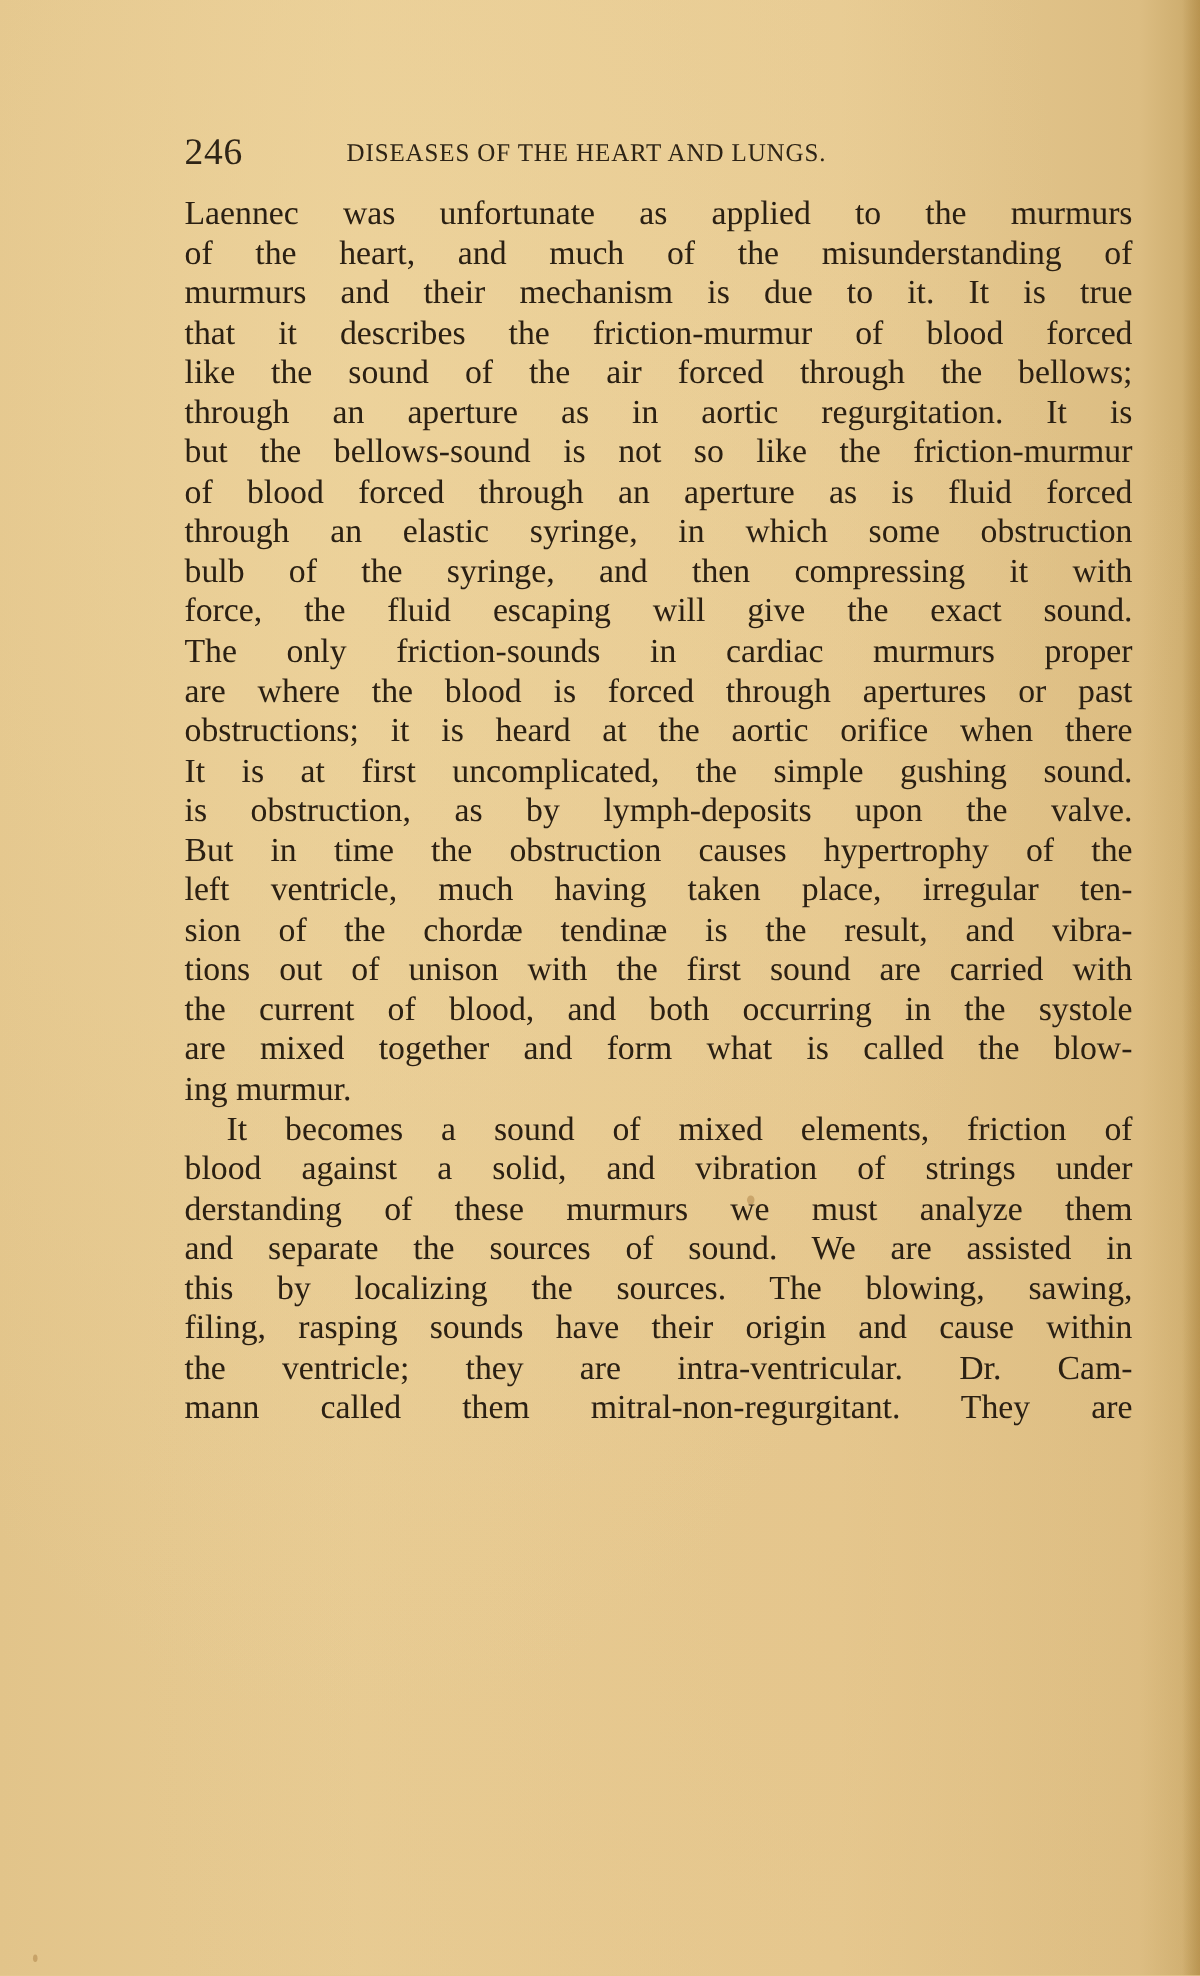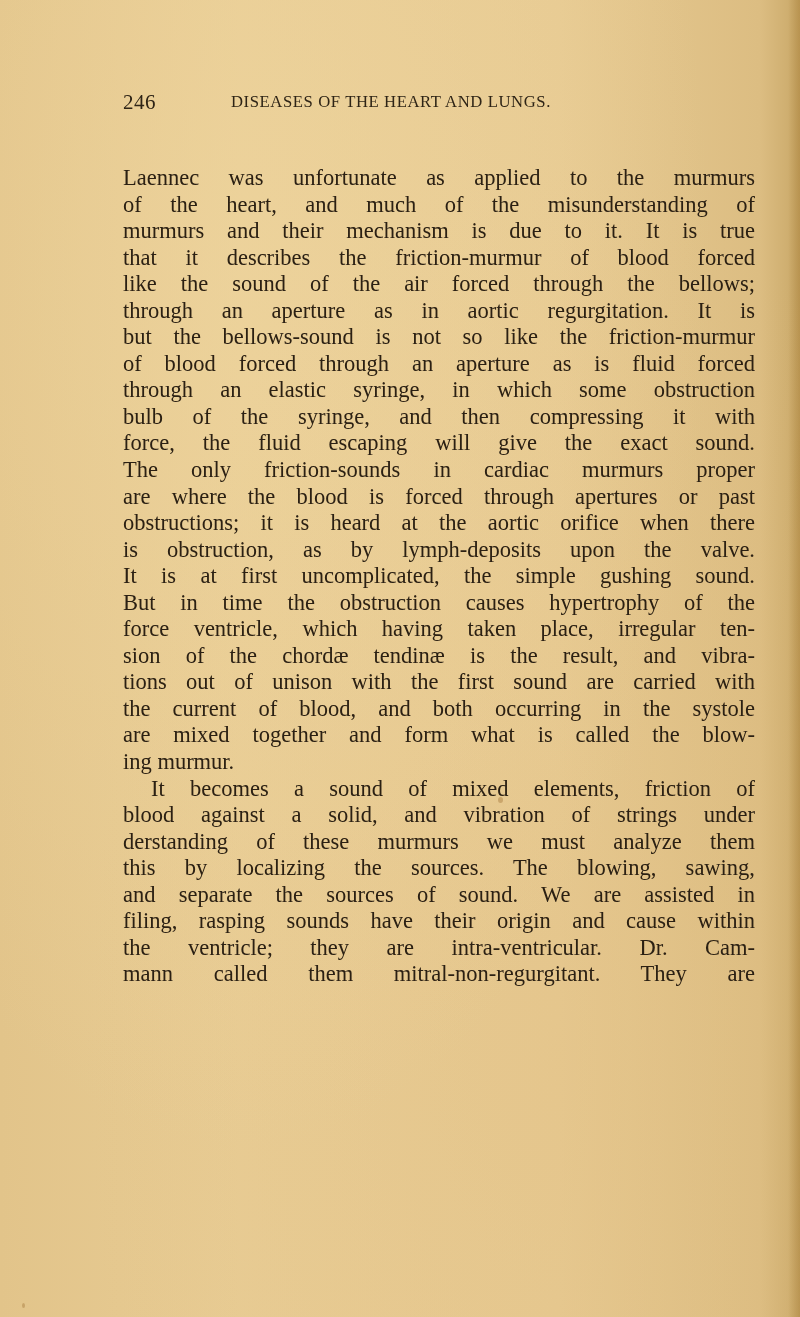--- a/index.html
+++ b/index.html
@@ -39,42 +39,41 @@
       font-family: "Liberation Serif", "DejaVu Serif", serif;
       color: #2e2416;
       font-size: 19px;
       line-height: 28px;
       white-space: nowrap;
     }
     .page-number {
       position: absolute;
       left: 0;
       top: 0;
-      font-size: 21px;
+      font-size: 25px;
       letter-spacing: 0.5px;
     }
     .running-title {
       position: absolute;
       left: 108px;
       top: 0;
       font-size: 17px;
       letter-spacing: 0.6px;
       transform: scaleX(0.98);
       transform-origin: left center;
     }
     .body-text {
       position: absolute;
       left: 123px;
       top: 129px;
       width: 632px;
       font-family: "Liberation Serif", "DejaVu Serif", serif;
       color: #2b2013;
       font-size: 22.5px;
       line-height: 26.55px;
-      margin-top: 36px;
     }
     .line {
       display: block;
       height: 26.55px;
       white-space: nowrap;
       text-align: justify;
       text-align-last: justify;
     }
     .line.last {
       text-align-last: left;
@@ -110,34 +109,34 @@
       <span class="line">like the sound of the air forced through the bellows;</span>
       <span class="line">through an aperture as in aortic regurgitation.  It is</span>
       <span class="line">but the bellows-sound is not so like the friction-murmur</span>
       <span class="line">of blood forced through an aperture as is fluid forced</span>
       <span class="line">through an elastic syringe, in which some obstruction</span>
       <span class="line">bulb of the syringe, and then compressing it with</span>
       <span class="line">force, the fluid escaping will give the exact sound.</span>
       <span class="line">The only friction-sounds in cardiac murmurs proper</span>
       <span class="line">are where the blood is forced through apertures or past</span>
       <span class="line">obstructions; it is heard at the aortic orifice when there</span>
+      <span class="line">It is at first uncomplicated, the simple gushing sound.</span>
       <span class="line">is obstruction, as by lymph-deposits upon the valve.</span>
-      <span class="line">It is at first uncomplicated, the simple gushing sound.</span>
       <span class="line">But in time the obstruction causes hypertrophy of the</span>
-      <span class="line">force ventricle, which having taken place, irregular ten-</span>
+      <span class="line">left ventricle, much having taken place, irregular ten-</span>
       <span class="line">sion of the chordæ tendinæ is the result, and vibra-</span>
       <span class="line">tions out of unison with the first sound are carried with</span>
       <span class="line">the current of blood, and both occurring in the systole</span>
       <span class="line">are mixed together and form what is called the blow-</span>
       <span class="line last">ing murmur.</span>
     </div>
     <div>
       <span class="line indent">It becomes a sound of mixed elements, friction of</span>
       <span class="line">blood against a solid, and vibration of strings under</span>
       <span class="line">derstanding of these murmurs we must analyze them</span>
+      <span class="line">and separate the sources of sound.  We are assisted in</span>
       <span class="line">this by localizing the sources.  The blowing, sawing,</span>
-      <span class="line">and separate the sources of sound.  We are assisted in</span>
       <span class="line">filing, rasping sounds have their origin and cause within</span>
       <span class="line">the ventricle; they are intra-ventricular.  Dr. Cam-</span>
       <span class="line">mann called them mitral-non-regurgitant.  They are</span>
     </div>
   </div>
 </div>
 
 </body></html>

